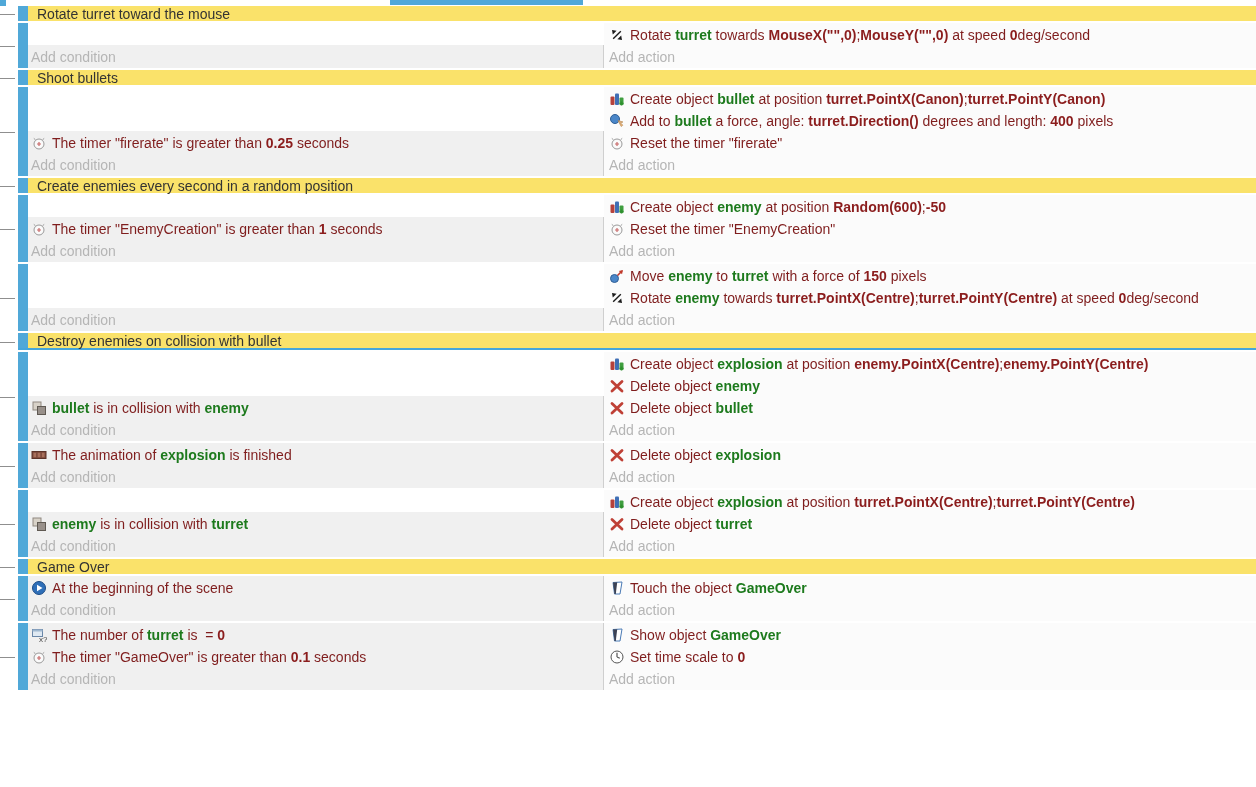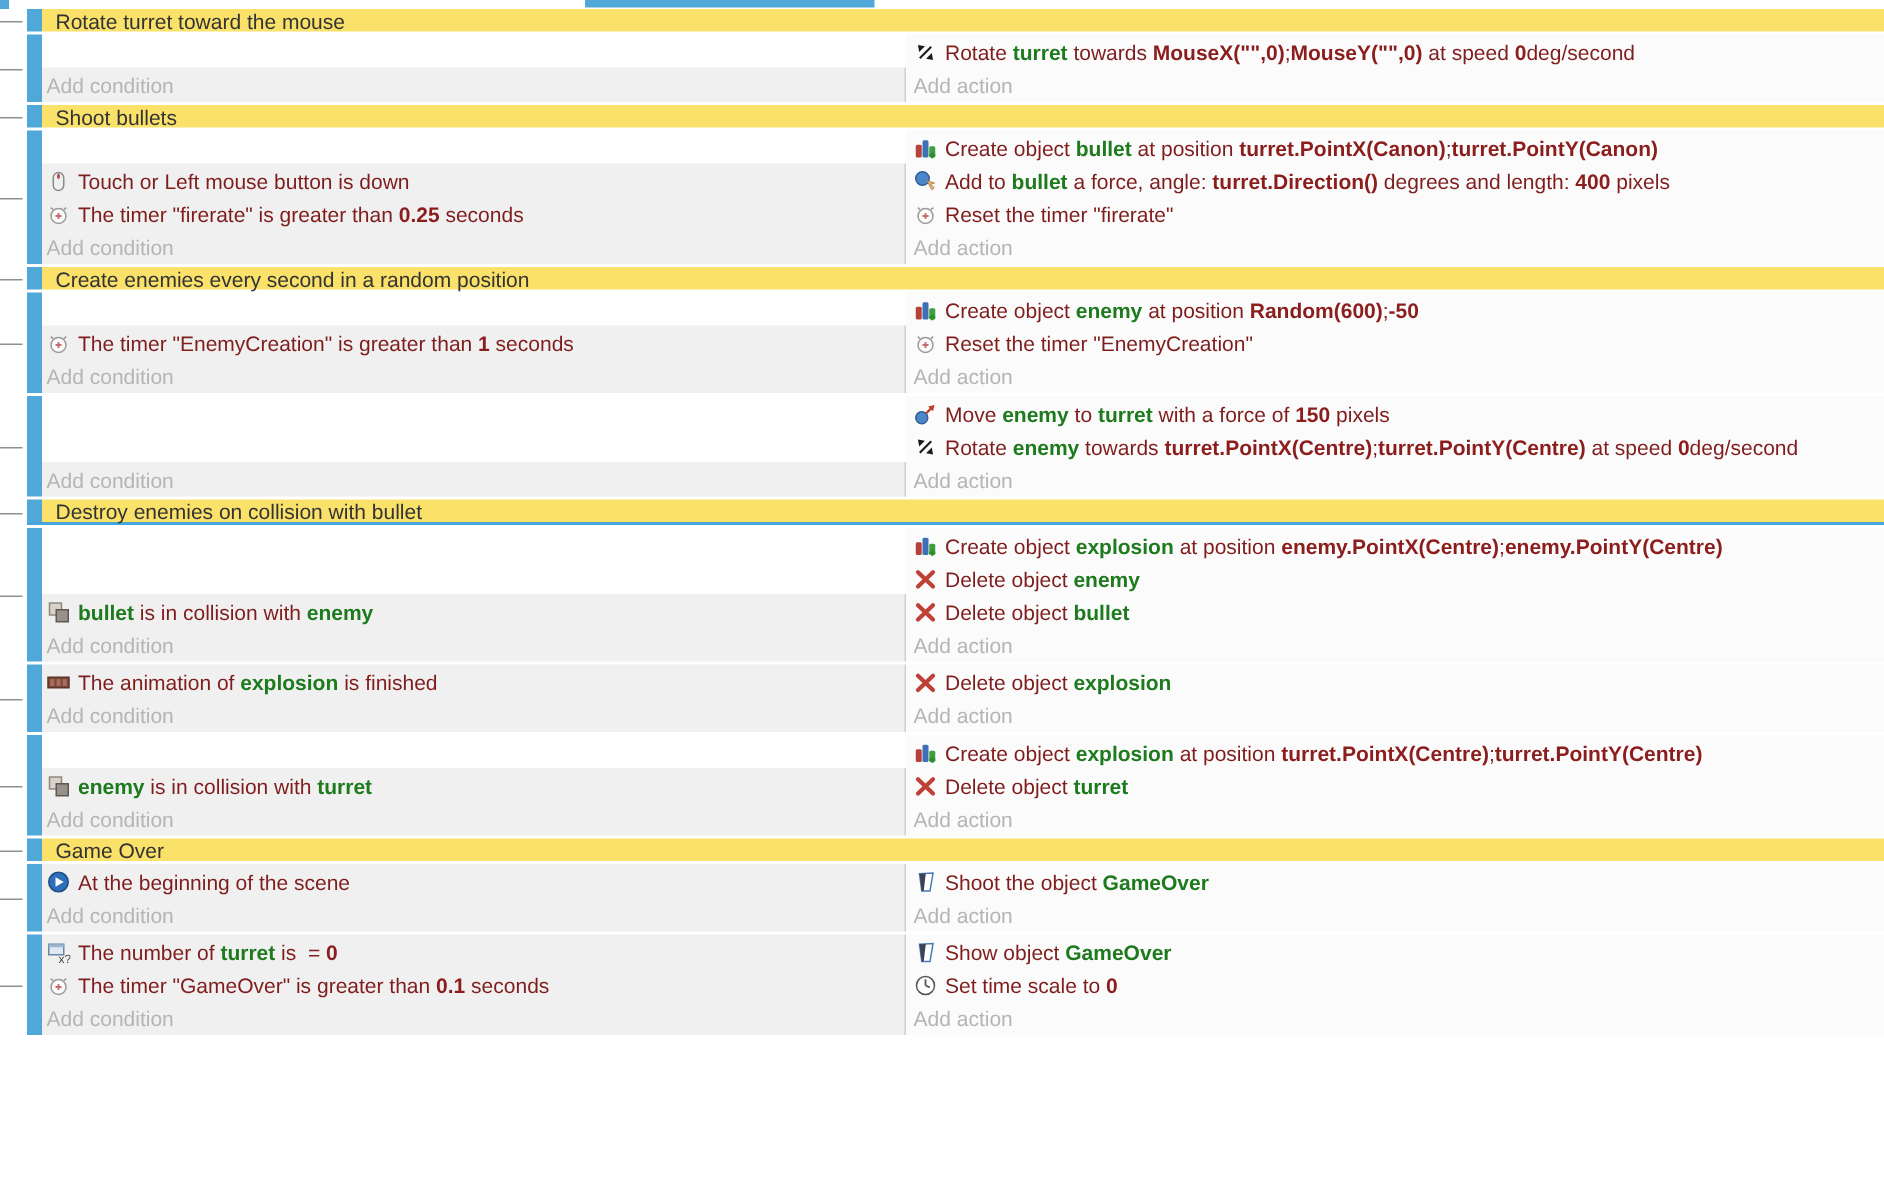--- a/index.html
+++ b/index.html
@@ -82,25 +82,20 @@
     </div>
     <div class="unit">
       <div class="gutter">
         <div class="tick"></div>
       </div>
       <div class="inner">
         <div class="bar"></div>
         <div class="evt">
           <div class="conds">
             <div class="line"><span class="icon"><svg viewBox="0 0 16 16">
-                  <rect x="4.5" y="2" width="7" height="12" rx="3.5" fill="#efefef" stroke="#8a8a8a"></rect>
-                  <line x1="8" y1="2.5" x2="8" y2="6.5" stroke="#8a8a8a"></line>
-                  <rect x="7" y="3.2" width="2" height="2.6" rx="0.8" fill="#b5524a"></rect>
-                </svg></span><span class="seg-p">Touch or Left mouse button is down</span></div>
-            <div class="line"><span class="icon"><svg viewBox="0 0 16 16">
                   <circle cx="8" cy="9" r="5" fill="#fafafa" stroke="#9a9a9a"></circle>
                   <path d="M4.5 4.8 L2.8 3.4 M11.5 4.8 L13.2 3.4" stroke="#9a9a9a" fill="none"></path>
                   <path d="M8 7 v4 M6 9 h4" stroke="#c96a6a" stroke-width="1.2" fill="none"></path>
                 </svg></span><span class="seg-p">The timer "firerate" is greater than </span><span class="seg-v">0.25</span><span class="seg-p"> seconds</span></div>
             <div class="line add">Add condition</div>
           </div>
           <div class="acts">
             <div class="line"><span class="icon"><svg viewBox="0 0 16 16">
                   <rect x="1.5" y="5.5" width="4" height="8.5" rx="1" fill="#b5413b"></rect>
                   <rect x="6" y="2.5" width="4" height="11.5" rx="1" fill="#3f6fb5"></rect>
@@ -303,21 +298,21 @@
             <div class="line"><span class="icon"><svg viewBox="0 0 16 16">
                   <circle cx="8" cy="8" r="6.5" fill="#2f6fb8" stroke="#1d4c86"></circle>
                   <path d="M6 4.8 L11.5 8 L6 11.2 Z" fill="#ffffff"></path>
                 </svg></span><span class="seg-p">At the beginning of the scene</span></div>
             <div class="line add">Add condition</div>
           </div>
           <div class="acts">
             <div class="line"><span class="icon"><svg viewBox="0 0 16 16">
                   <path d="M4 2.5 L13 2 L11 14 L5.5 14 Z" fill="#ffffff" stroke="#4a7ab5"></path>
                   <path d="M4 2.5 L8.2 2.3 L6.8 14 L5.5 14 Z" fill="#3c4254"></path>
-                </svg></span><span class="seg-p">Shoot the object </span><span class="seg-o">GameOver</span></div>
+                </svg></span><span class="seg-p">Touch the object </span><span class="seg-o">GameOver</span></div>
             <div class="line add">Add action</div>
           </div>
         </div>
       </div>
     </div>
     <div class="unit">
       <div class="gutter">
         <div class="tick"></div>
       </div>
       <div class="inner">

